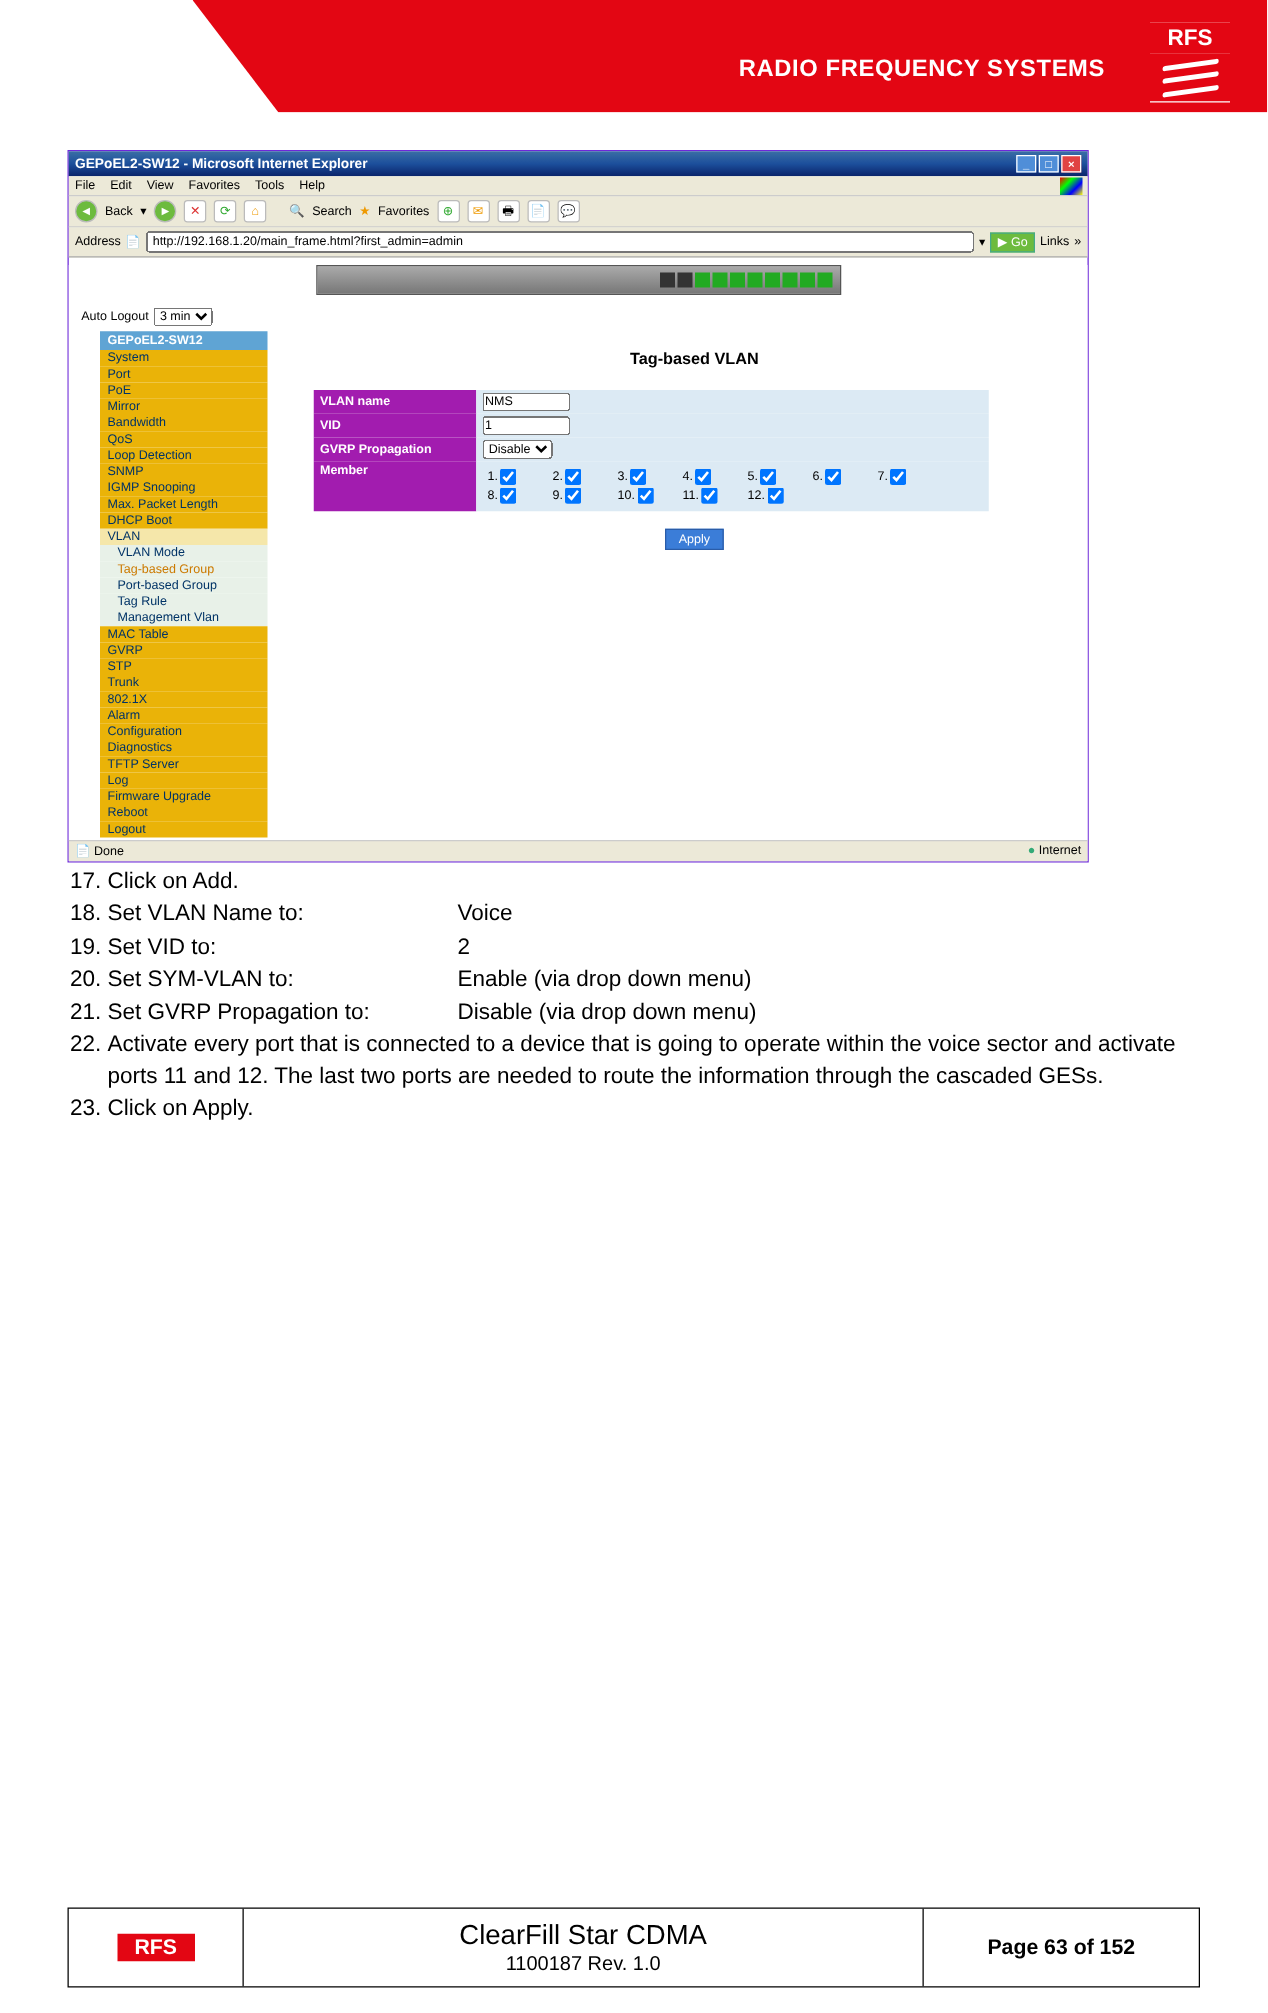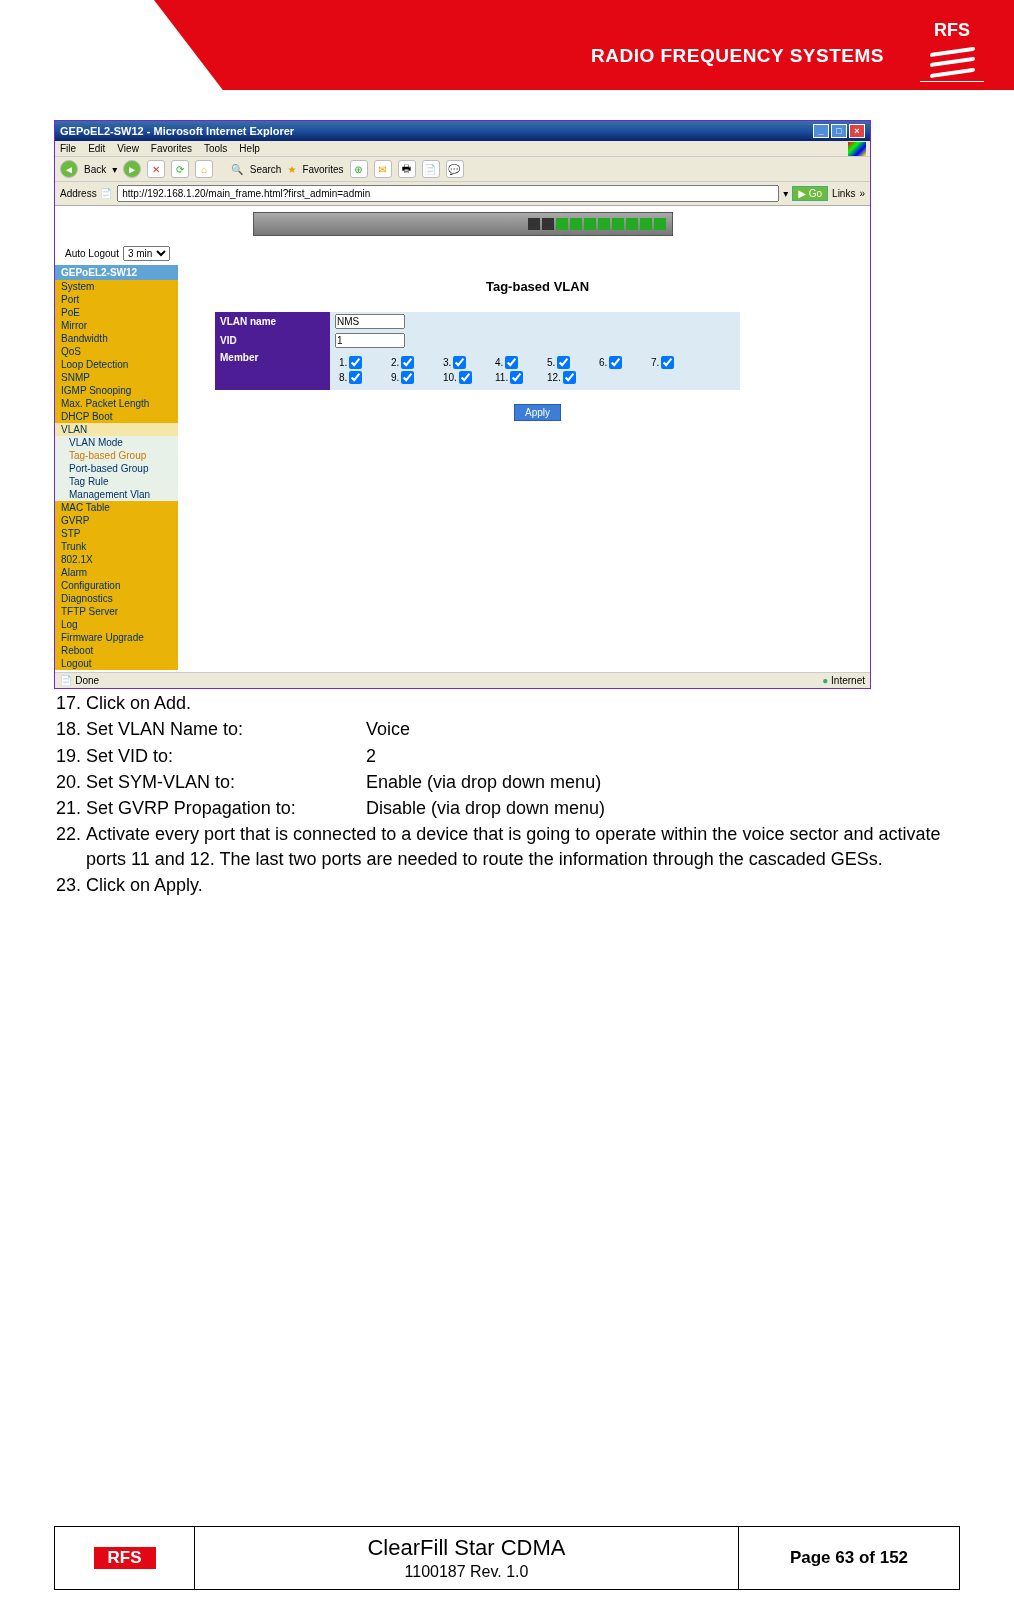--- a/index.html
+++ b/index.html
@@ -59,31 +59,31 @@
   
   .app-body { background:#fff; min-height:460px; }
   .device-img { margin:6px auto; width:420px; height:24px;
     background: linear-gradient(#aaa,#777); border:1px solid #555;
     display:flex; align-items:center; justify-content:flex-end; padding:0 6px; gap:2px;}
   .device-img .port { width:12px; height:12px; background:#2a2; }
   .device-img .port.dark { background:#333; }
   .auto-logout { font-size:10px; padding:4px 10px; display:flex; align-items:center; gap:4px;}
   .auto-logout select { font-size:10px; }
   .app-cols { display:flex; }
-  .side-nav { width:123px; font-size:10px; }
+  .side-nav { width:134px; font-size:10px;margin-left:25px; }
   .side-nav .hd { background:#5fa4d4; color:#fff; font-weight:bold; padding:2px 6px; }
   .side-nav .item { padding:1px 6px; background:#eab308; color:#003366; cursor:pointer;}
   .side-nav .item.sub { padding-left:14px; background:#e8f1e8;}
   .side-nav .item.highlight { background:#f5e7aa;}
   .side-nav .item.sub.active { color:#cc7a00;}
   .main-pane { flex:1; padding:4px 10px;margin-left:27px; }
   .main-title { text-align:center; font-weight:bold; font-size:13px; margin:10px 0 18px;}
   .cfg-table { border-collapse:collapse; font-size:10px; }
   .cfg-table td { padding:2px 5px; }
-  .cfg-table .lbl { background:#4c1d95; color:#fff; font-weight:bold; width:115px; }
+  .cfg-table .lbl { background:#a21caf; color:#fff; font-weight:bold; width:130px; }
   .cfg-table .val { background:#dceaf4; }
   .cfg-table input, .cfg-table select { font-size:10px; }
   .member-box { background:#dceaf4; padding:4px; display:flex; flex-wrap:wrap; gap:2px 10px;
     width:400px;}
   .member-item { font-size:10px; display:flex; align-items:center; gap:2px; width:42px;}
   .apply-btn { background:#3b7dd8; color:#fff; font-size:10px; border:1px solid #2a5ca8;
     padding:2px 10px; margin:14px auto; display:block;text-align:center;}
   
   
   .caption { font-weight:bold; font-size:18px; margin:6px 0 14px; }
@@ -236,20 +236,24 @@
               <tbody>
                   <tr>
                 <td class="lbl">VLAN name</td>
                 <td class="val"><input style="width: 70px;" value="NMS"></td>
               </tr>
               <tr>
                 <td class="lbl">VID</td>
                 <td class="val"><input style="width: 70px;" value="1"></td>
               </tr>
               <tr>
+                <td class="lbl">GVRP Propagation</td>
+                <td class="val"><select><option>Disable</option></select></td>
+              </tr>
+              <tr>
                 <td class="lbl" style="vertical-align:top;">Member</td>
                 <td class="val">
                   <div class="member-box">
                     <span class="member-item">
                           <span>1.</span>
                           <input type="checkbox" checked="" style="">
                         </span>
                     <span class="member-item">
                           <span>2.</span>
                           <input type="checkbox" checked="" style="">

